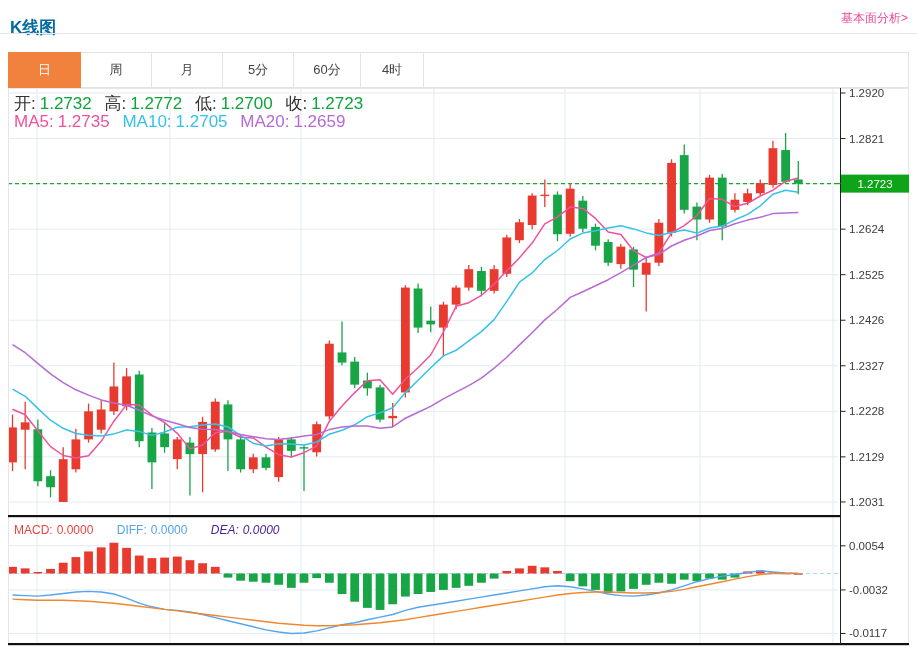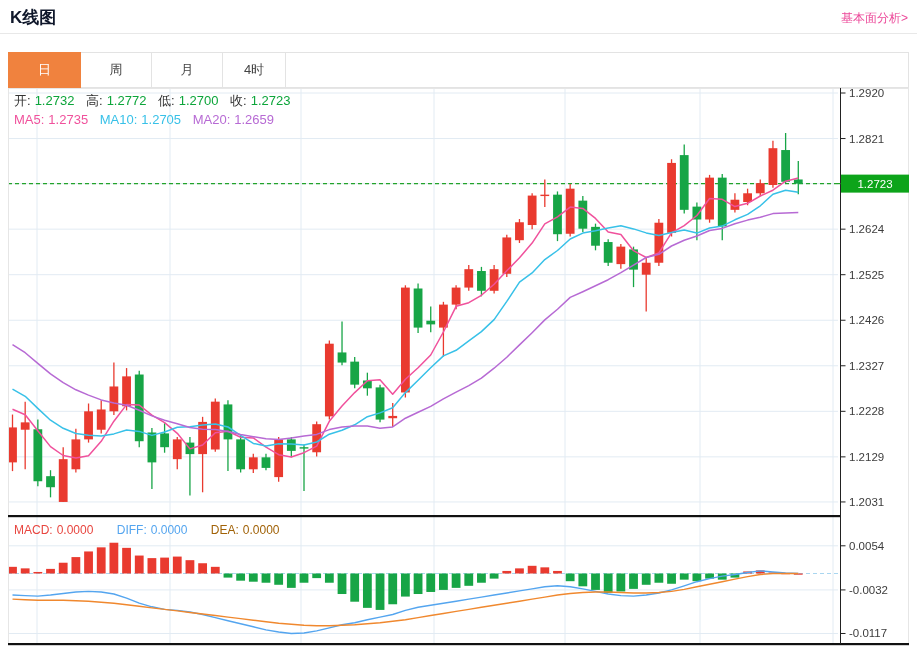--- a/index.html
+++ b/index.html
@@ -1,48 +1,50 @@
 <!DOCTYPE html>
 <html><head>
 <meta charset="utf-8">
 <style>
   html,body{margin:0;padding:0;}
   body{width:917px;height:648px;position:relative;background:#fff;overflow:hidden;
        font-family:"Liberation Sans","DejaVu Sans",sans-serif;}
-  .page-title{position:absolute;left:10px;top:6px;font-size:17px;font-weight:bold;color:#0f172a;}
+  .page-title{position:absolute;left:10px;top:16px;font-size:17px;font-weight:bold;color:#0369a1;}
   .fund-link{position:absolute;right:9px;top:10px;font-size:12px;color:#ec4899;cursor:pointer;}
   .title-divider{position:absolute;left:0;right:0;top:33px;height:1px;background:#e8e8e8;}
   .tabbar{position:absolute;left:8px;top:52px;width:901px;height:36px;display:flex;box-sizing:border-box;}
   .tab{box-sizing:border-box;height:36px;line-height:34px;text-align:center;font-size:13px;color:#444;
        background:#fff;border:1px solid #e3e3e3;border-left:none;cursor:pointer;}
   .tab:first-child{border-left:1px solid #e3e3e3;}
   .tab.active{color:#fff;border-color:transparent;}
   .tab-filler{flex:1;box-sizing:border-box;border:1px solid #e3e3e3;border-left:none;background:#fff;}
   #chart-svg{position:absolute;left:0;top:0;}
-  .ovl{position:absolute;font-size:13px;white-space:nowrap;}
+  .ovl{position:absolute;font-size:17px;white-space:nowrap;}
   .ovl span{margin-right:4px;}
   .lab{color:#333;}
   .pair{margin-right:14px;}
   .macd-row{font-size:12px;}
   .macd-row .pair{margin-right:16px;}
 </style>
 <style>.tab.active{background:#f0823e;}
    .val-g{color:#0ca53a;}
    .ma5{color:#f0519c;} .ma10{color:#38c1e8;} .ma20{color:#b76ad4;}
-   .macd-l{color:#e8453f;} .diff-l{color:#54a5ef;} .dea-l{color:#a16207;}</style></head>
+   .macd-l{color:#e8453f;} .diff-l{color:#54a5ef;} .dea-l{color:#4c1d95;font-style:italic;}</style></head>
 <body>
 
 <div class="page-title">K线图</div>
 <div class="fund-link">基本面分析&gt;</div>
 <div class="title-divider"></div>
 
 <div class="tabbar">
     <div class="tab active" style="width: 73px;">日</div>
     <div class="tab" style="width: 71px;">周</div>
     <div class="tab" style="width: 71px;">月</div>
+    <div class="tab" style="width: 71px;">5分</div>
+    <div class="tab" style="width: 67px;">60分</div>
     <div class="tab" style="width: 63px;">4时</div>
     <div class="tab-filler"></div>
   </div>
 
 <svg id="chart-svg" width="917" height="648" viewBox="0 0 917 648">
     <g>
       <line x1="37" y1="88" x2="37" y2="643" stroke="#e2ebf3" stroke-width="1"></line>
       <line x1="170" y1="88" x2="170" y2="643" stroke="#e2ebf3" stroke-width="1"></line>
       <line x1="301" y1="88" x2="301" y2="643" stroke="#e2ebf3" stroke-width="1"></line>
       <line x1="434" y1="88" x2="434" y2="643" stroke="#e2ebf3" stroke-width="1"></line>

